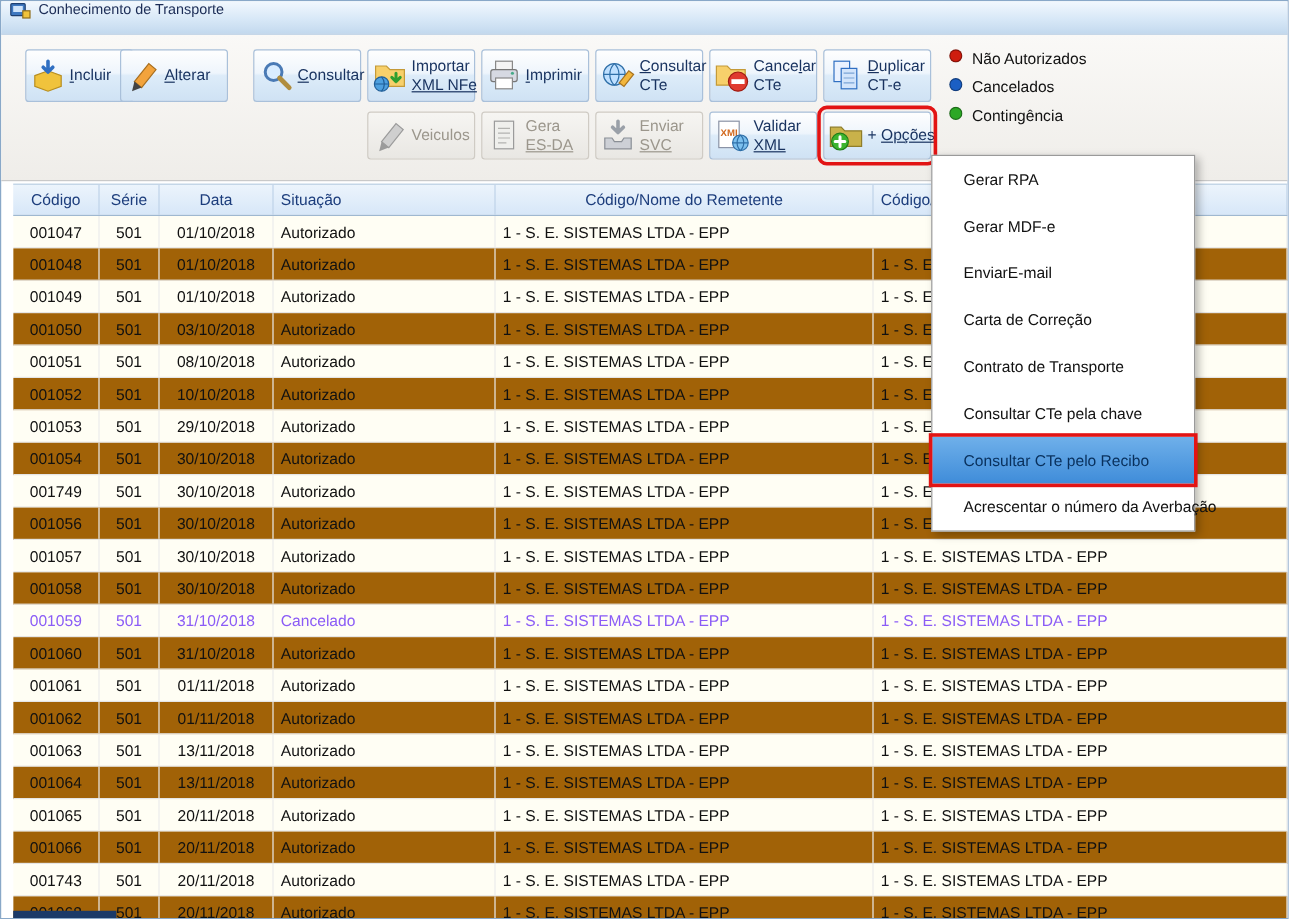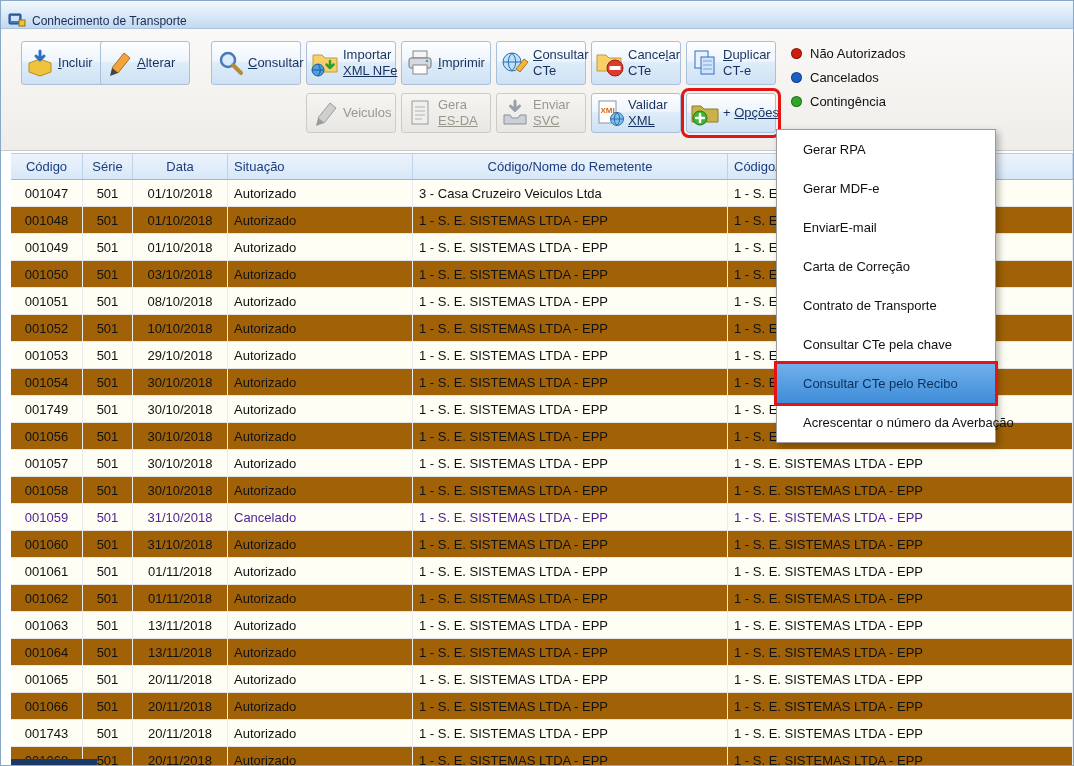--- a/index.html
+++ b/index.html
@@ -3,57 +3,57 @@
 <meta charset="utf-8">
 <style>
   *{box-sizing:border-box;margin:0;padding:0}
   html,body{width:1074px;height:766px}
   body{font-family:"Liberation Sans",sans-serif;font-size:13px;background:#fff;overflow:hidden}
   .window{position:relative;width:1074px;height:766px;border:1px solid #89a8c8;overflow:hidden;background:#fff}
 
   
   .titlebar{position:absolute;left:0;top:0;right:0;height:28px;
     background:linear-gradient(180deg,#f2f8fe,#d8e8f7 55%,#c3d9ee);
-    border-bottom:1px solid #a9c4de;display:flex;align-items:flex-end;padding-left:7px;gap:6px}
+    border-bottom:1px solid #a9c4de;display:flex;align-items:flex-start;padding-left:7px;gap:6px}
   .title{color:#1a2b55;font-size:12px}
 
   
   .toolbar{position:absolute;left:0;top:28px;right:0;height:122px;
     background:linear-gradient(180deg,#faf9f7,#efede9);border-bottom:1px solid #c9c9c9}
   .btn{position:absolute;width:90px;display:flex;align-items:center;gap:3px;padding:2px 3px;
     border:1px solid #a9c0da;border-radius:3px;cursor:pointer;
     background:linear-gradient(180deg,#fefefe,#eef5fc 45%,#ddecf9 50%,#cfe2f4)}
   .r1{top:12px;height:44px}
   .r2{top:64px;height:40px}
   .btn .ic{width:30px;height:30px;flex:none;display:flex;align-items:center;justify-content:center}
   .btn .lbl{display:flex;flex-direction:column;line-height:1.25;color:#18325f;white-space:nowrap}
   .mn{text-decoration:underline}
   .btn.disabled{background:linear-gradient(180deg,#f6f5f2,#e9e7e3);border-color:#cfcbc4;cursor:default}
   .btn.disabled .lbl{color:#9b968c}
   .btn.annotated{outline:3px solid #e21414;outline-offset:2px}
 
   .legend{position:absolute;left:790px;top:12px}
-  .legend-row{display:flex;align-items:center;gap:8px;height:24px}
+  .legend-row{display:flex;align-items:flex-start;gap:8px;height:24px}
   .dot{width:11px;height:11px;border-radius:50%;border:1px solid rgba(0,0,0,.35);flex:none}
   .legend-label{color:#111}
 
   
   .grid-header{position:absolute;left:10px;top:152px;right:0;height:27px;display:flex;
     background:linear-gradient(180deg,#ecf4fc,#d7e7f8);
     border-top:1px solid #b6cce2;border-bottom:1px solid #9fb8d0;color:#1c3d7c;z-index:2}
   .th{display:flex;align-items:center;justify-content:center;border-right:1px solid #bed3e8;
     height:100%;white-space:nowrap;overflow:hidden}
   .th.left{justify-content:flex-start;padding-left:6px}
   .grid-body{position:absolute;left:10px;top:179px;right:0;bottom:0;overflow:hidden;z-index:1}
   .tr{display:flex;height:27px;border-bottom:1px solid #e5e5e5;background:#fffef4}
   .tr.alt{background:#a16207}
   .td{display:flex;align-items:center;justify-content:center;border-right:1px solid #ececec;
     height:100%;white-space:nowrap;overflow:hidden;color:#111}
   .td.left{justify-content:flex-start;padding-left:6px}
-  .tr.cancelado .td{color:#4c1d95}
+  .tr.cancelado .td{color:#8b5cf6}
   .c0{width:72px}.c1{width:50px}.c2{width:95px}.c3{width:185px}.c4{width:315px}.c5{flex:1;min-width:0}
 
   .sel-sliver{position:absolute;left:10px;bottom:0;width:86px;height:6px;background:#1b3a68;z-index:6}
 
   
   .menu{position:absolute;left:775px;top:128px;width:220px;background:#fff;
     border:1px solid #9a9a9a;box-shadow:3px 3px 7px rgba(0,0,0,.28);z-index:40}
   .menu-item{height:39px;display:flex;align-items:center;padding-left:26px;color:#111;cursor:pointer;white-space:nowrap}
   .menu-item.highlighted{background:linear-gradient(180deg,#6fb0ea,#3f8cd9);
     outline:3px solid #e21414;outline-offset:0;color:#09305c;position:relative;z-index:2}
@@ -274,21 +274,20 @@
       <div class="th c3 left">Situação</div>
       <div class="th c4">Código/Nome do Remetente</div>
       <div class="th c5 left">Código/Nome do Destinatário</div>
     </div>
   <div class="grid-body">
       <div class="tr">
         <div class="td c0">001047</div>
         <div class="td c1">501</div>
         <div class="td c2">01/10/2018</div>
         <div class="td c3 left">Autorizado</div>
-        <div class="td c4 left">3 - Casa Cruzeiro Veiculos Ltda</div>
         <div class="td c5 left">1 - S. E. SISTEMAS LTDA - EPP</div>
       </div>
       <div class="tr alt">
         <div class="td c0">001048</div>
         <div class="td c1">501</div>
         <div class="td c2">01/10/2018</div>
         <div class="td c3 left">Autorizado</div>
         <div class="td c4 left">1 - S. E. SISTEMAS LTDA - EPP</div>
         <div class="td c5 left">1 - S. E. SISTEMAS LTDA - EPP</div>
       </div>

